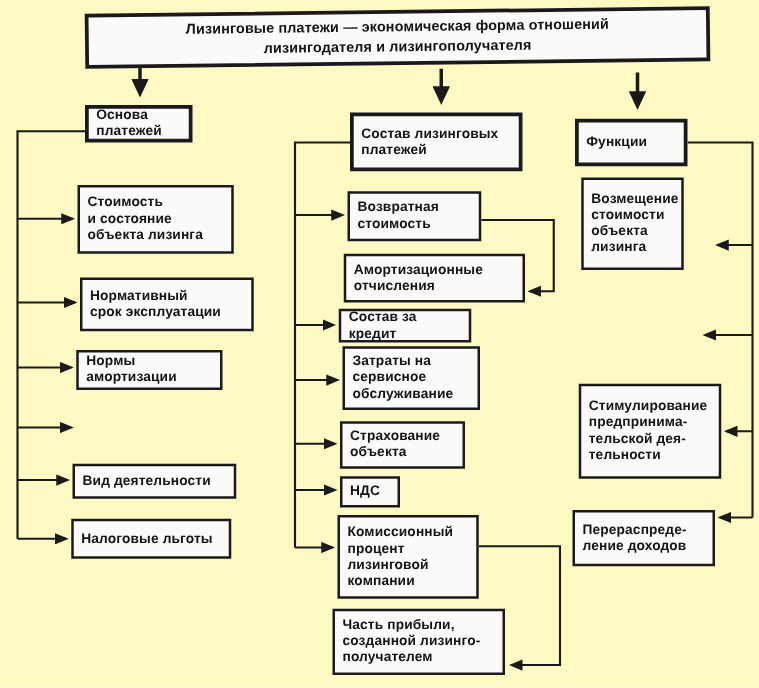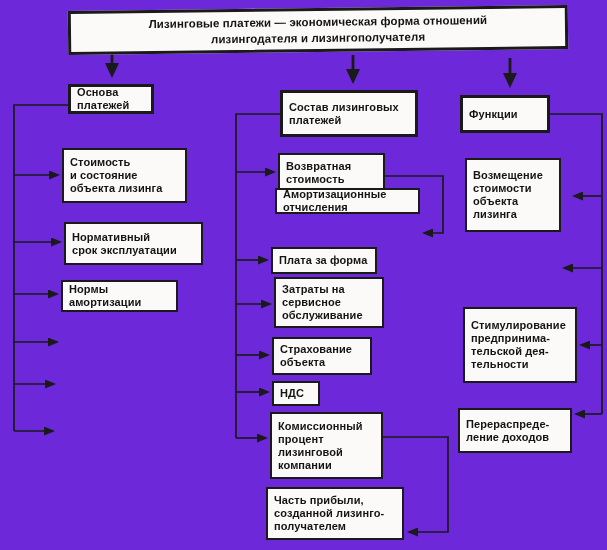--- a/index.html
+++ b/index.html
@@ -2,21 +2,21 @@
 <html><head>
 <meta charset="utf-8">
 <style>
   html,body{margin:0;padding:0;}
   body{
     width:607px;height:550px;
     background:#fbfaf8;
     font-family:"Liberation Sans", sans-serif;
     overflow:hidden;
   }
-  .stage{position:relative;width:607px;height:550px;background:#6d28d9;}
+  .stage{position:relative;width:607px;height:550px;background:#fef9c3;}
   .box{
     position:absolute;
     box-sizing:border-box;
     border:2px solid #1a1a1a;
     background:#fbfaf8;
     display:flex;
     align-items:center;
     padding:2px 6px;
     font-size:11px;
     line-height:13px;
@@ -86,44 +86,46 @@
 лизингодателя и лизингополучателя</div>
 
   <div class="box thick" style="left:68px;top:84px;width:86px;height:30px">Основа
 платежей</div>
   <div class="box" style="left:62px;top:148px;width:125px;height:55px">Стоимость
 и состояние
 объекта лизинга</div>
   <div class="box" style="left:64px;top:222px;width:139px;height:43px">Нормативный
 срок эксплуатации</div>
   <div class="box" style="left:61px;top:280px;width:117px;height:32px">Нормы амортизации</div>
+  <div class="box" style="left:58px;top:371px;width:131px;height:28px">Вид деятельности</div>
+  <div class="box" style="left:57px;top:415px;width:128px;height:32px">Налоговые льготы</div>
 
   <div class="box thick" style="left:280px;top:90px;width:138px;height:47px">Состав лизинговых
 платежей</div>
   <div class="box" style="left:278px;top:153px;width:107px;height:40px">Возвратная
 стоимость</div>
-  <div class="box" style="left:275px;top:188px;width:145px;height:26px">Амортизационные
+  <div class="box" style="left:275px;top:203px;width:145px;height:39px">Амортизационные
 отчисления</div>
-  <div class="box" style="left:271px;top:247px;width:106px;height:27px">Плата за форма</div>
+  <div class="box" style="left:271px;top:247px;width:106px;height:27px">Состав за кредит</div>
   <div class="box" style="left:274px;top:277px;width:110px;height:51px">Затраты на
 сервисное
 обслуживание</div>
   <div class="box" style="left:272px;top:337px;width:100px;height:38px">Страхование
 объекта</div>
   <div class="box" style="left:272px;top:381px;width:48px;height:25px">НДС</div>
   <div class="box" style="left:270px;top:412px;width:113px;height:67px">Комиссионный
 процент
 лизинговой
 компании</div>
   <div class="box thick" style="left:460px;top:95px;width:90px;height:38px">Функции</div>
 
   <div class="box" style="left:266px;top:487px;width:138px;height:53px">Часть прибыли,
 созданной лизинго-
 получателем</div>
-  <div class="box" style="left:465px;top:158px;width:96px;height:74px">Возмещение
+  <div class="box" style="left:465px;top:142px;width:82px;height:74px">Возмещение
 стоимости
 объекта
 лизинга</div>
   <div class="box" style="left:463px;top:307px;width:114px;height:76px">Стимулирование
 предпринима-
 тельской дея-
 тельности</div>
   <div class="box" style="left:458px;top:408px;width:114px;height:45px">Перераспреде-
 ление доходов</div>
 

